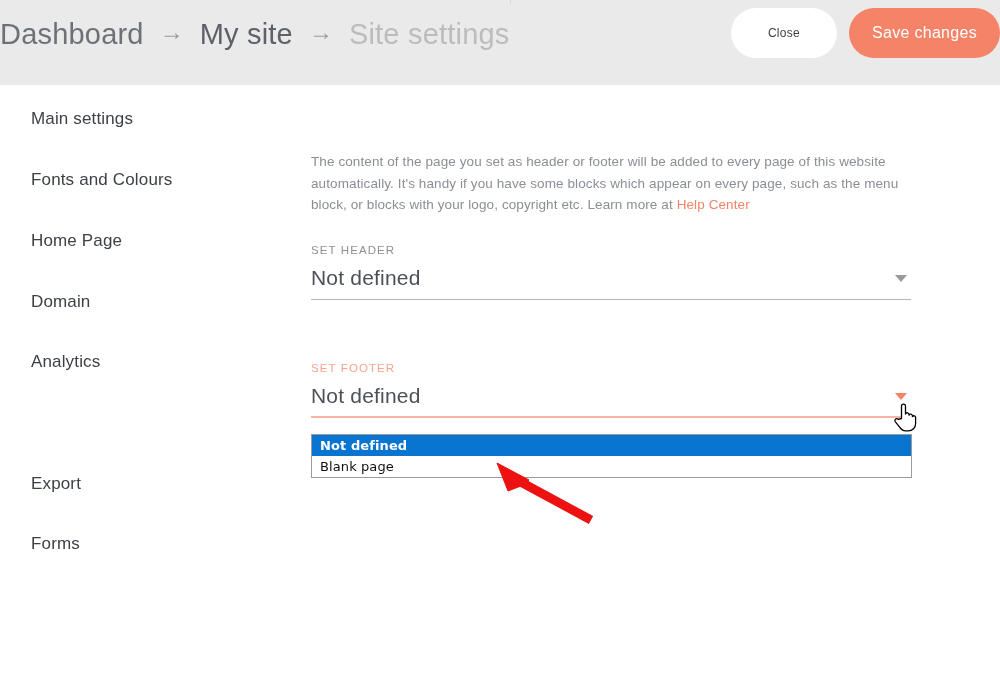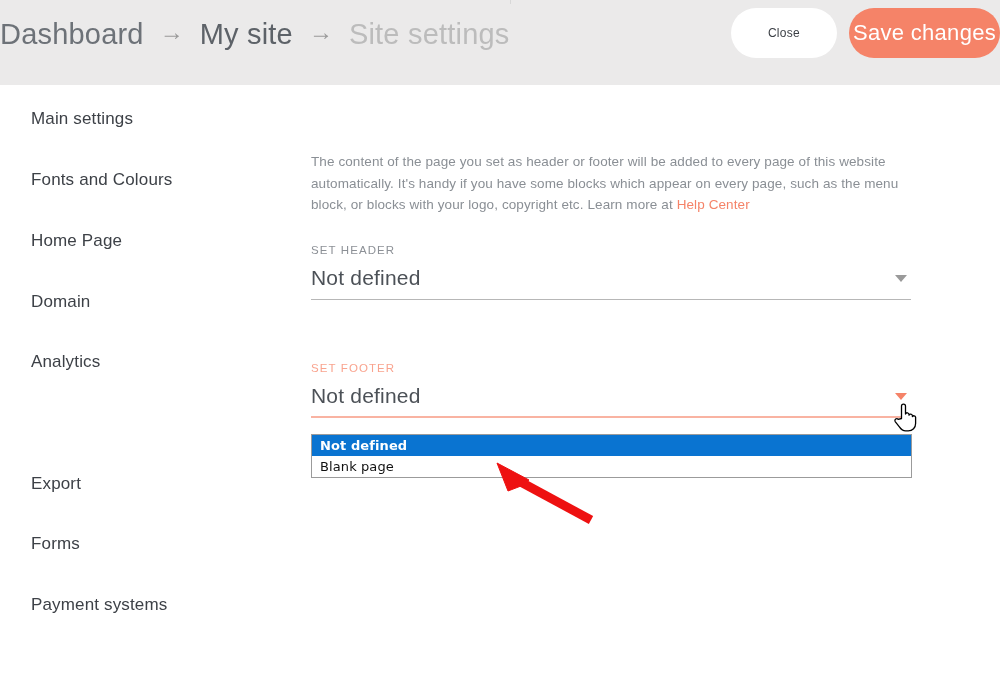--- a/index.html
+++ b/index.html
@@ -81,21 +81,21 @@
     background: #ffffff;
     color: #3b3f45;
     font-size: 12px;
   }
 
   .btn-save {
     left: 849px; top: 8px;
     width: 151px; height: 50px;
     background: #f58368;
     color: #ffffff;
-    font-size: 22px;
+    font-size: 16px;
   }
 
   
   .sidebar {
     position: absolute;
     left: 0; top: 86px;
     width: 229px;
     height: 614px;
     background: #ffffff;
     border-right: 1px solid #dcdcdc;
@@ -274,23 +274,20 @@
         <span>Home Page</span>
       </div>
     <div class="nav-item" style="top:246px">
         <span>Analytics</span>
       </div>
     <div class="nav-item" style="top:368px">
         <span>Export</span>
       </div>
     <div class="nav-item" style="top:428px">
         <span>Forms</span>
-      </div>
-    <div class="nav-item" style="top:489px">
-        <span>Payment systems</span>
       </div>
   </div>
 
   <div class="main">
 
     <p class="intro"><span>The content of the page you set as header or footer will be added to every page of this website automatically. It's handy if you have some blocks which appear on every page, such as the menu block, or blocks with your logo, copyright etc. Learn more at </span><a class="help-link" href="#">Help Center</a></p>
 
     <div class="field" style="top:158px">
       <div class="field-label">SET HEADER</div>
       <div class="field-row">

